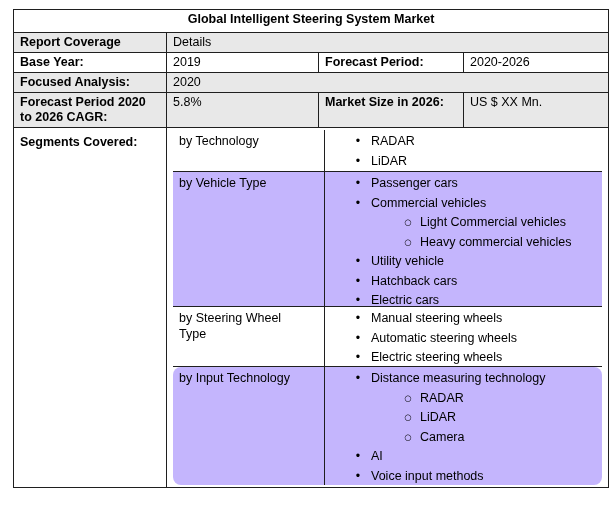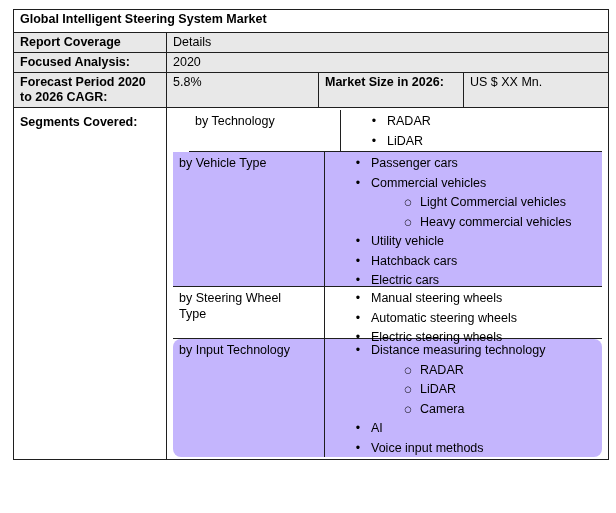--- a/index.html
+++ b/index.html
@@ -36,21 +36,21 @@
     overflow: hidden;
   }
   
   td.edge-r { border-right-color: #8c8c8c; }
   td.edge-b { border-bottom-color: #8c8c8c; }
 
   tr.band td { background: #e8e8e8; }
   td.lbl { font-weight: bold; }
 
   td.title-cell {
-    text-align: left;
+    text-align: center;
     font-weight: bold;
     font-size: 13.5px;
     padding-top: 4px;
     background: #ffffff;
   }
   
   td.cagr-val4 {
     background: linear-gradient(to bottom,
       #e8e8e8 0px, #e8e8e8 29px,
       #1f1f1f 29px, #1f1f1f 30px,
@@ -91,23 +91,23 @@
   }
   .li.l1 { margin-left: 20px; }
   .li.l1 .g { width: 26px; }
   .li.l2 { margin-left: 71px; }
   .li.l2 .g {
     width: 24px;
     font-family: "DejaVu Sans", sans-serif;
     font-size: 8.5px;
   }
   
-  .h42  { height: 42px; margin-left: 16px; }
+  .h42  { height: 42px; }
   .h135 { height: 135px; }
-  .h60  { height: 52px; }
+  .h60  { height: 60px; }
   .h118 { height: 118px; }
 </style>
 </head>
 <body>
 
 <div class="page">
   <table class="doc-table">
     <colgroup>
       <col style="width:153px">
       <col style="width:152px">
@@ -118,20 +118,26 @@
     <tbody>
         <tr style="height:23px">
       <td colspan="4" class="title-cell edge-r">Global Intelligent Steering System Market</td>
     </tr>
 
     <tr class="band" style="height:20px">
       <td class="lbl">Report Coverage</td>
       <td colspan="3" class="edge-r">Details</td>
     </tr>
 
+    <tr style="height:20px">
+      <td class="lbl">Base Year:</td>
+      <td>2019</td>
+      <td class="lbl">Forecast Period:</td>
+      <td class="edge-r">2020-2026</td>
+    </tr>
 
     <tr class="band" style="height:20px">
       <td class="lbl">Focused Analysis:</td>
       <td colspan="3" class="edge-r">2020</td>
     </tr>
 
 
     <tr class="band" style="height:35px">
       <td class="lbl">Forecast Period 2020 to 2026 CAGR:</td>
       <td>5.8%</td>

